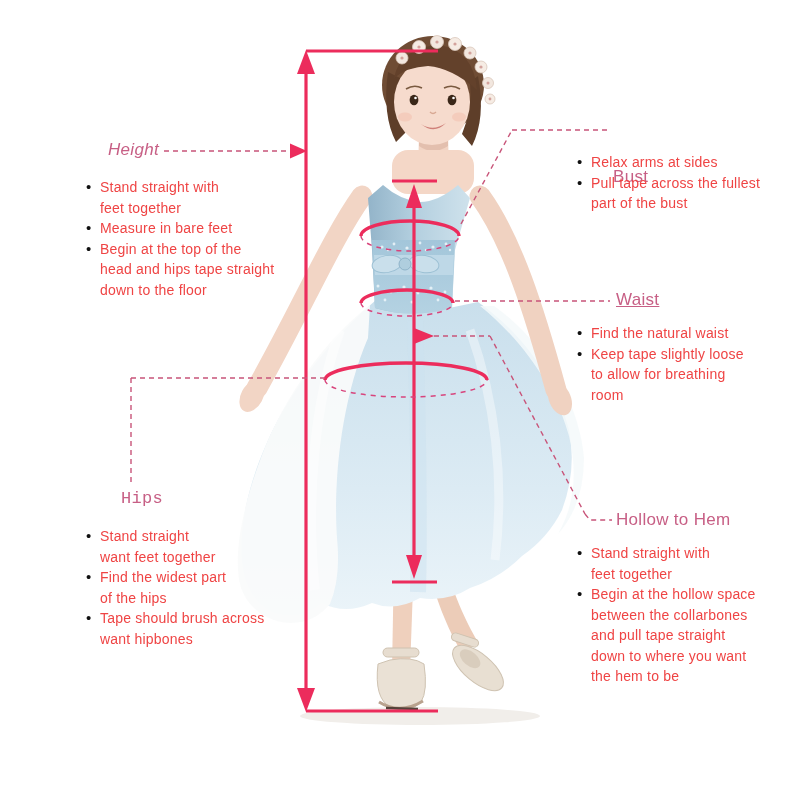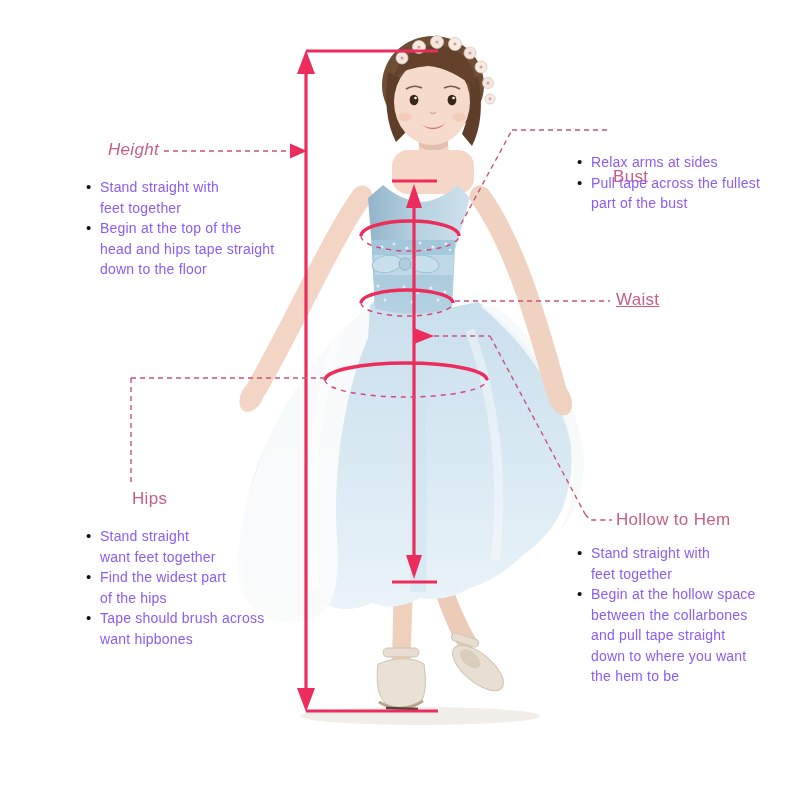--- a/index.html
+++ b/index.html
@@ -5,21 +5,21 @@
   html,body{margin:0;padding:0;background:#fff;}
   .canvas{
     position:relative;width:800px;height:800px;background:#ffffff;overflow:hidden;
     font-family:"Liberation Sans", sans-serif;
   }
   svg{position:absolute;left:0;top:0;}
   .label{
     position:absolute;font-size:17px;color:#c75f85;letter-spacing:.3px;
   }
   .bullets{
-    position:absolute;font-size:14px;line-height:20.5px;color:#8b5cf6;letter-spacing:.2px;
+    position:absolute;font-size:14px;line-height:20.5px;color:#ef4444;letter-spacing:.2px;
   }
   .bullet-item{position:relative;padding-left:14px;white-space:pre-line;}
   .bullet-item::before{
     content:"\2022";position:absolute;left:0;top:0;color:#111;font-size:15px;
   }
 </style>
 </head>
 <body>
 
 <div class="canvas">
@@ -245,37 +245,42 @@
       <line x1="434" y1="336" x2="490" y2="336" stroke="#c85479" stroke-width="1.4" stroke-dasharray="5 4"></line>
       <line x1="490" y1="336" x2="585" y2="514" stroke="#c85479" stroke-width="1.4" stroke-dasharray="5 4"></line>
       <polyline points="585,514 590,520 612,520" fill="none" stroke="#c85479" stroke-width="1.4" stroke-dasharray="5 4"></polyline>
     </g>
   </svg>
 
   <div class="label" style="left:108px;top:140px;font-style:italic;">Height</div>
   <div class="bullets" style="left:86px;top:177px;width:220px;">
     <div class="bullet-item">Stand straight with
 feet together</div>
+    <div class="bullet-item">Measure in bare feet</div>
     <div class="bullet-item">Begin at the top of the
 head and hips tape straight
 down to the floor</div>
   </div>
 
   <div class="label" style="left:613px;top:119px;margin-top:48px;">Bust</div>
   <div class="bullets" style="left:577px;top:152px;width:210px;">
     <div class="bullet-item">Relax arms at sides</div>
     <div class="bullet-item">Pull tape across the fullest
 part of the bust</div>
   </div>
 
   <div class="label" style="left:616px;top:290px;text-decoration:underline;">Waist</div>
   <div class="bullets" style="left:577px;top:323px;width:210px;">
-  </div>
-
-  <div class="label" style="left:132px;top:489px;">Hips</div>
+    <div class="bullet-item">Find the natural waist</div>
+    <div class="bullet-item">Keep tape slightly loose
+to allow for breathing
+room</div>
+  </div>
+
+  <div class="label" style="left:121px;top:489px;font-family:Liberation Mono, monospace;">Hips</div>
   <div class="bullets" style="left:86px;top:526px;width:220px;">
     <div class="bullet-item">Stand straight
 want feet together</div>
     <div class="bullet-item">Find the widest part
 of the hips</div>
     <div class="bullet-item">Tape should brush across
 want hipbones</div>
   </div>
 
   <div class="label" style="left:616px;top:510px;">Hollow to Hem</div>

